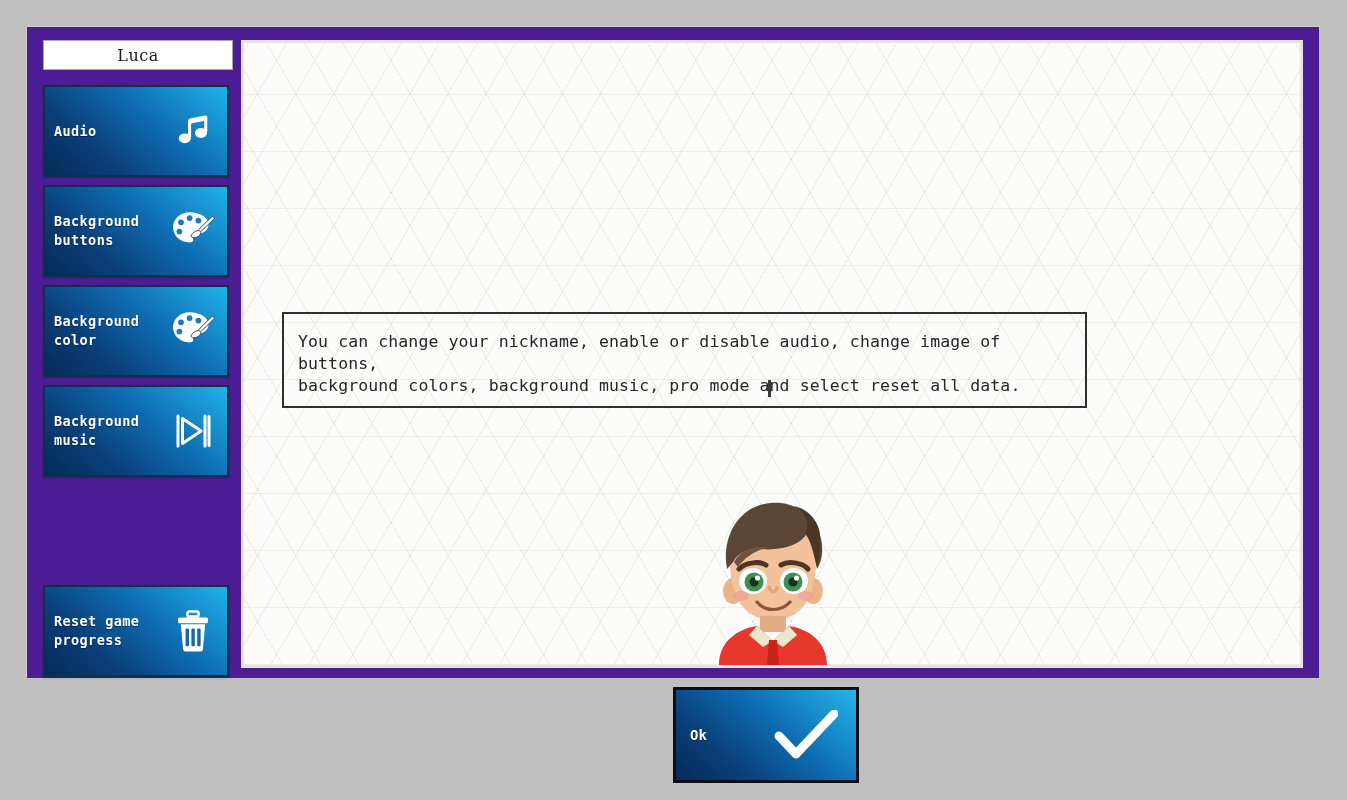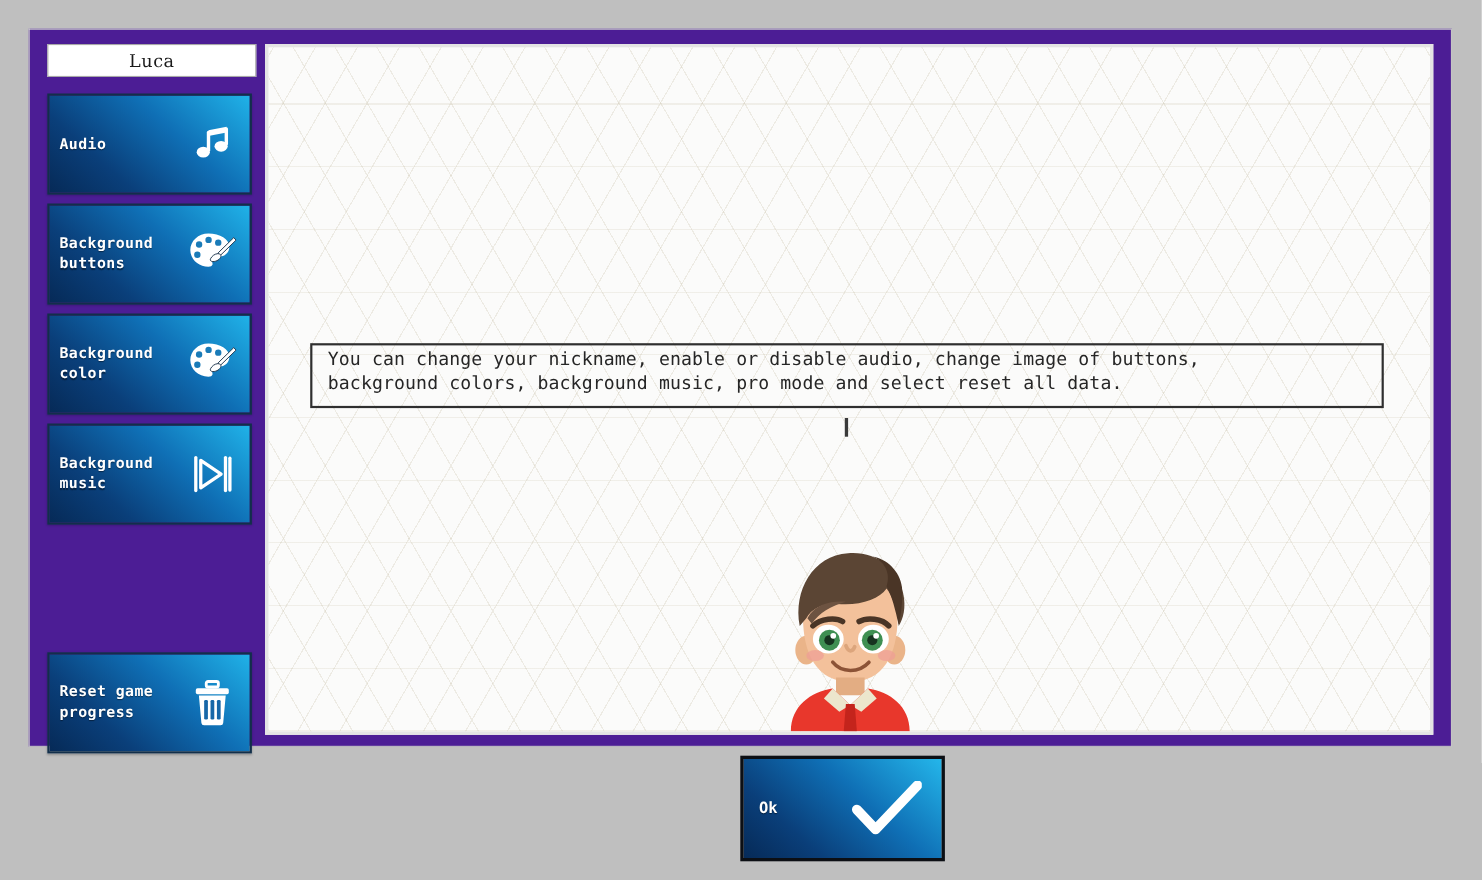--- a/index.html
+++ b/index.html
@@ -86,21 +86,21 @@
     display: flex;
     align-items: center;
     justify-content: center;
   }
   .menu-btn .icon svg { display: block; }
 
   #btn-audio            { top: 45px;  height: 92px; }
   #btn-background-buttons { top: 145px; height: 92px; }
   #btn-background-color { top: 245px; height: 92px; }
   #btn-background-music { top: 345px; height: 92px; }
-  #btn-reset-progress   { top: 545px; height: 92px; margin-top: 8px; }
+  #btn-reset-progress   { top: 545px; height: 92px; }
 
   
   #content-panel {
     position: absolute;
     left: 214px;
     top: 13px;
     width: 1062px;
     height: 628px;
     border: 3px solid #e4e4e4;
     box-sizing: border-box;
@@ -110,25 +110,25 @@
       repeating-linear-gradient(-60deg, rgba(201,193,170,0.28) 0 1px, transparent 1px 33px),
       repeating-linear-gradient(0deg,   rgba(201,193,170,0.22) 0 1px, transparent 1px 57px);
     overflow: hidden;
   }
 
   
   #description-box {
     position: absolute;
     left: 38px;
     top: 269px;
-    width: 976px;
+    width: 805px;
     box-sizing: border-box;
     border: 2px solid #2f2f2f;
     background: transparent;
-    padding: 2px 14px 9px 14px;
+    padding: 17px 14px 9px 14px;
   }
   #description-text {
     font-family: "DejaVu Sans Mono", monospace;
     font-size: 16.5px;
     line-height: 22px;
     color: #262626;
     white-space: pre-line;
     letter-spacing: 0.1px;
   }
 

